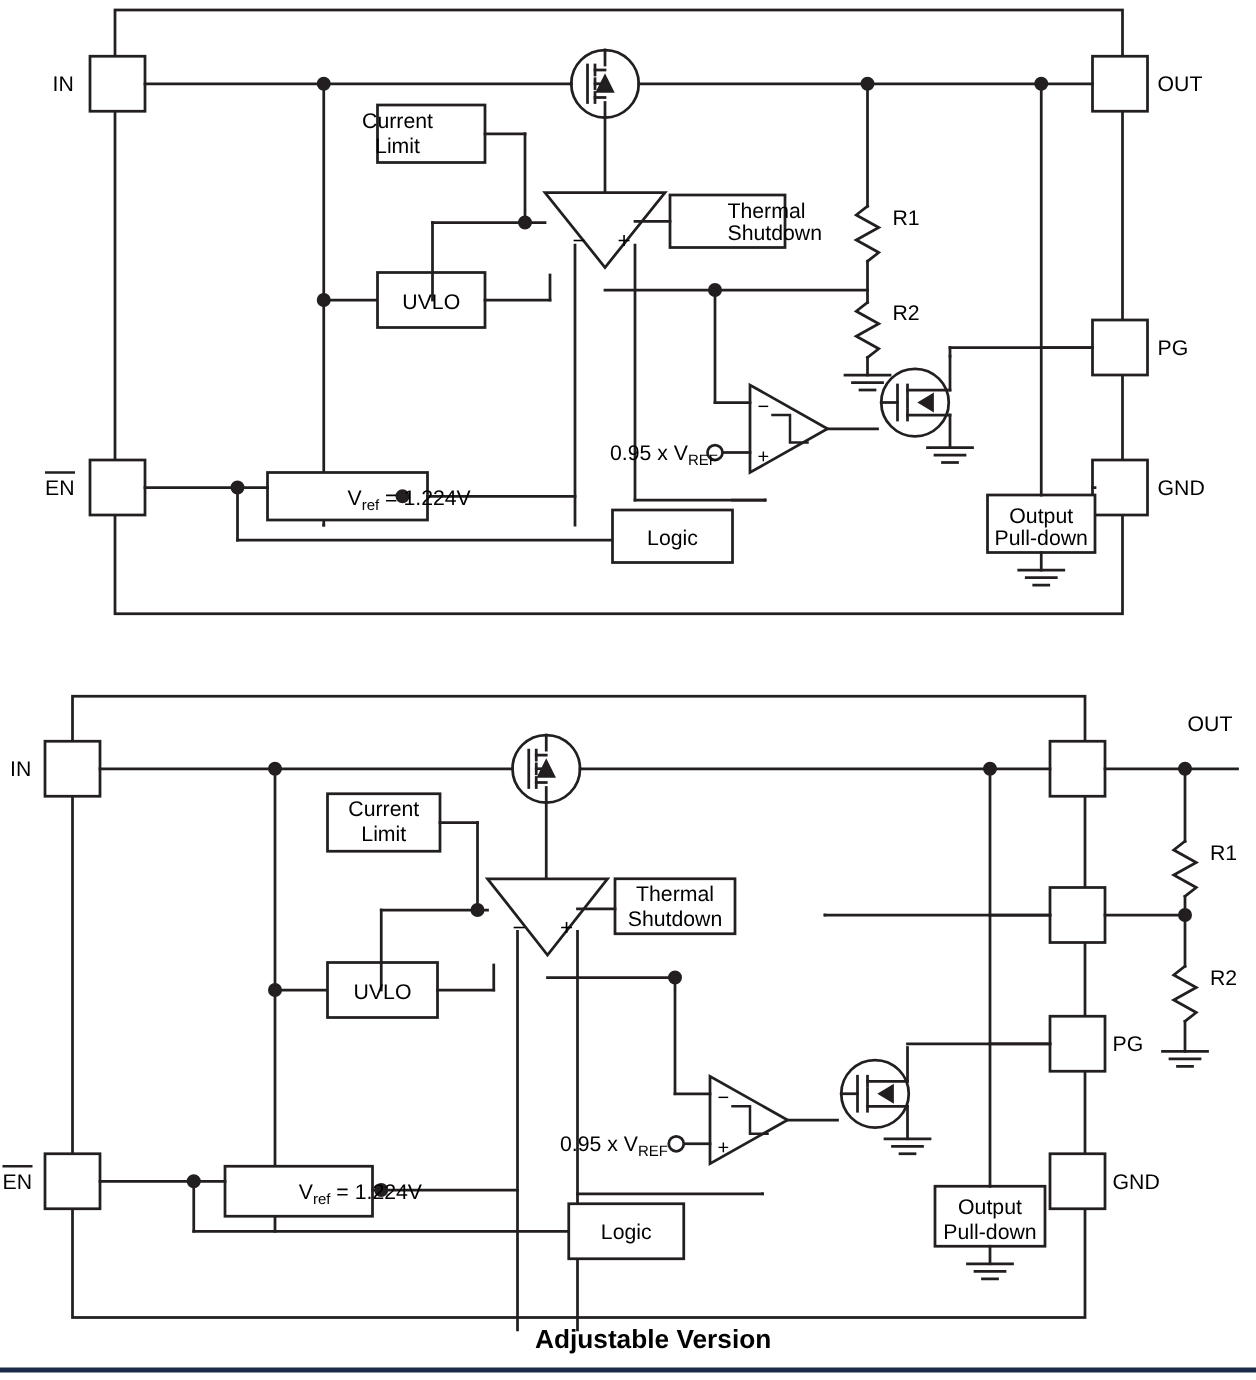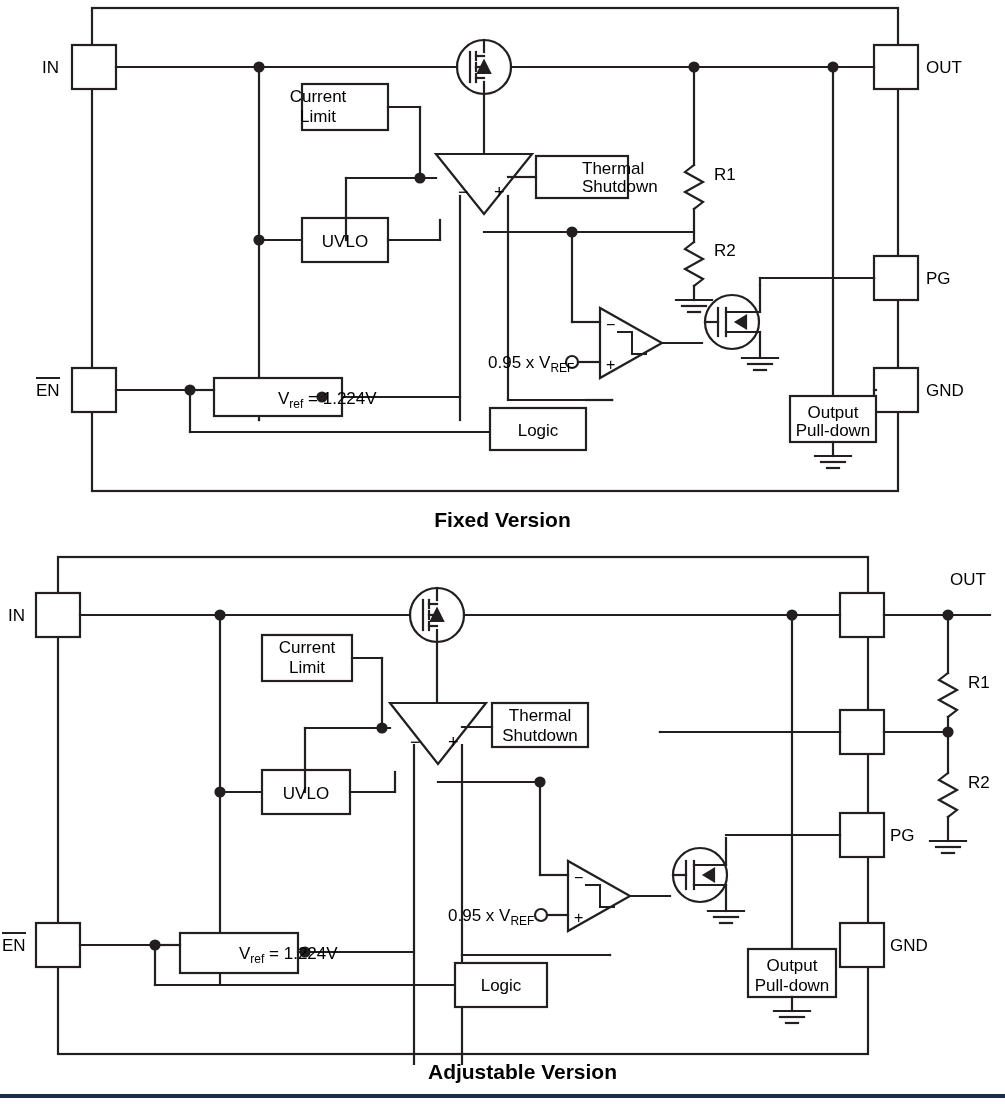--- a/index.html
+++ b/index.html
@@ -194,21 +194,20 @@
       <text x="488" y="368">
         0.95 x V<tspan font-size="12" dy="4">REF</tspan>
       </text>
       <text x="458" y="198" font-size="18">−</text>
       <text x="494" y="198" font-size="18">+</text>
       <text x="606" y="330" font-size="16">−</text>
       <text x="606" y="370" font-size="16">+</text>
     </g>
   </svg>
 
-  <div class="cap" id="cap-fixed">Fixed Version</div>
 
   <svg class="diagram" id="svg-adj" width="1005" height="520" viewBox="0 0 1005 520" style="top:545px;">
     <g stroke="#231f20" stroke-width="2.2" fill="none" stroke-linecap="square">
 
       <rect x="58" y="12" width="810" height="497"></rect>
 
       <rect x="36" y="600" width="0" height="0"></rect>
       <rect x="36" y="48" width="44" height="44" fill="#ffffff"></rect>
       <rect x="36" y="378" width="44" height="44" fill="#ffffff"></rect>
       <rect x="840" y="48" width="44" height="44" fill="#ffffff"></rect>

